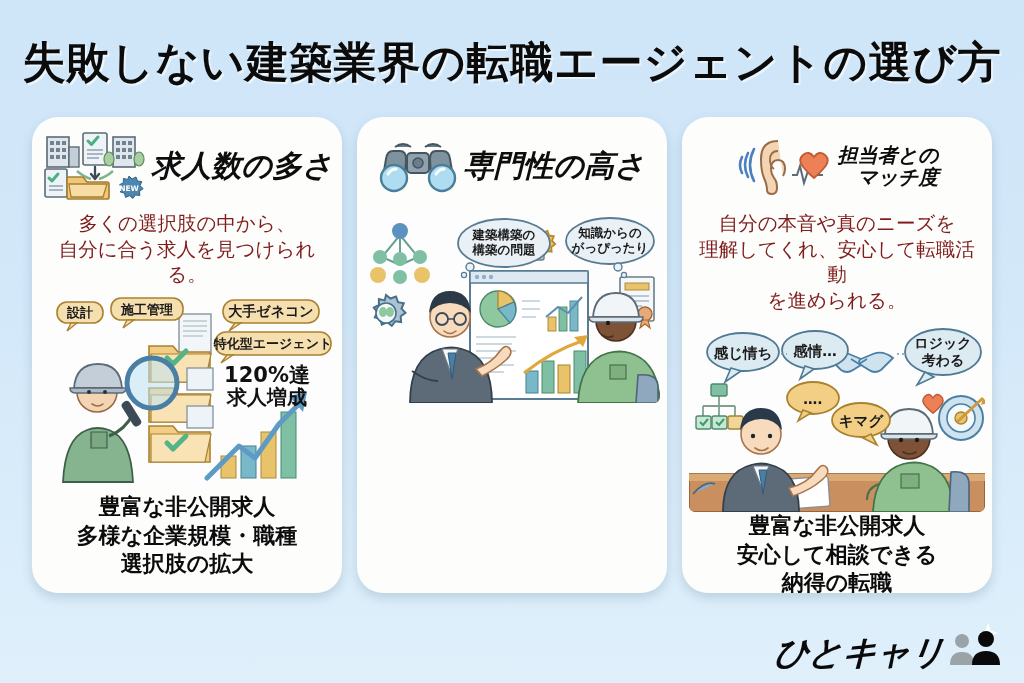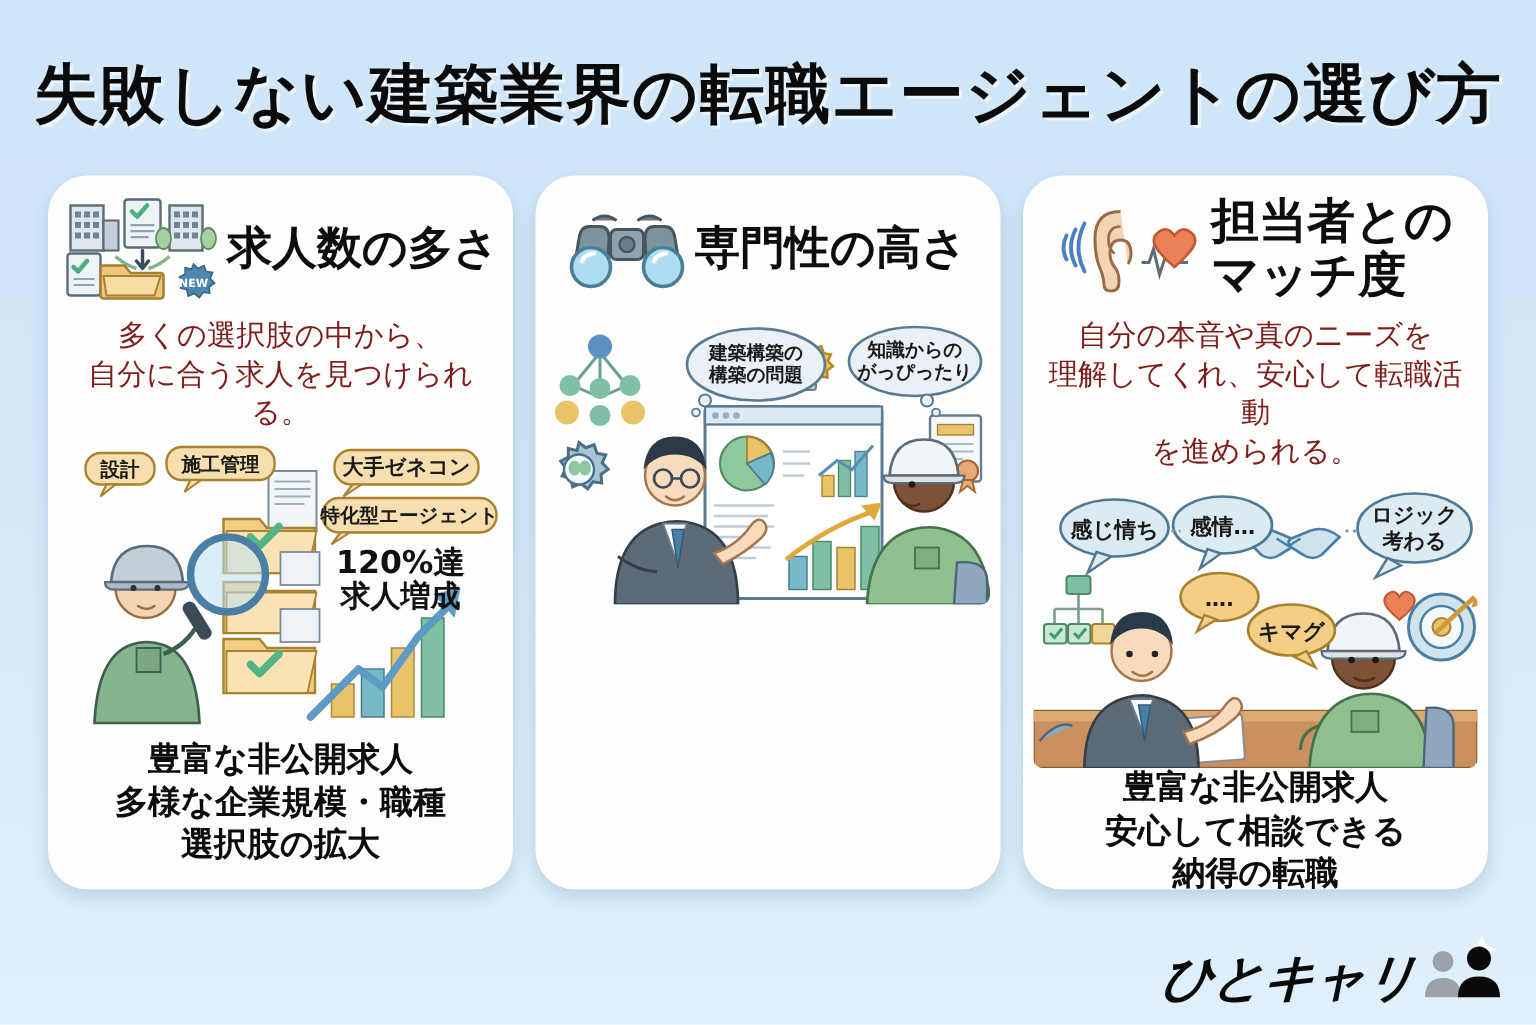--- a/index.html
+++ b/index.html
@@ -68,24 +68,25 @@
     flex: 0 0 auto;
     display: flex;
     align-items: center;
     justify-content: center;
   }
   .card-heading {
     font-size: 30px;
     font-weight: 700;
     color: #0d0d0d;
     line-height: 1.12;
-    text-align: left;
+    text-align: right;
     white-space: pre-line;
-  }
-  .card-heading.two-line { font-size: 32px; }
+    font-style: italic;
+  }
+  .card-heading.two-line { font-size: 20px; }
 
   
   .card-desc {
     margin-top: 6px;
     font-size: 19.5px;
     font-weight: 400;
     line-height: 1.32;
     color: #7f1d1d;
     text-align: center;
     white-space: pre-line;

